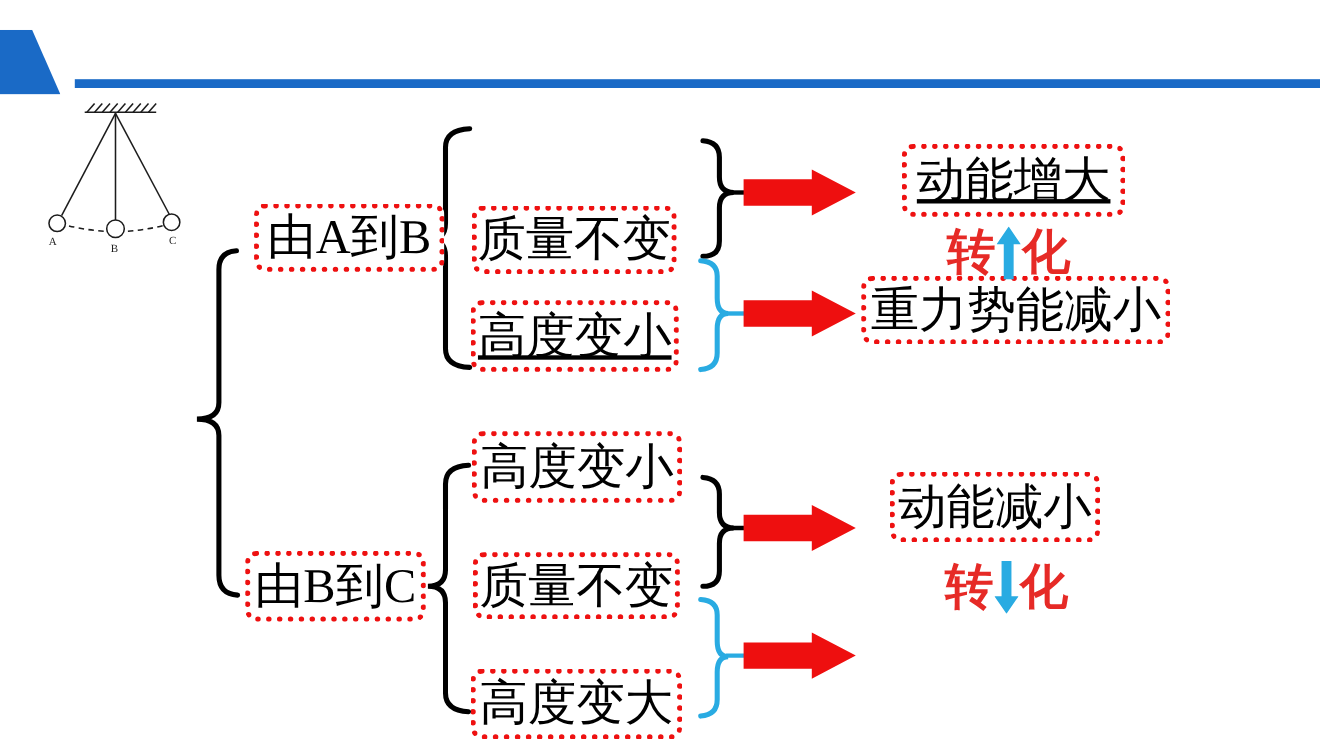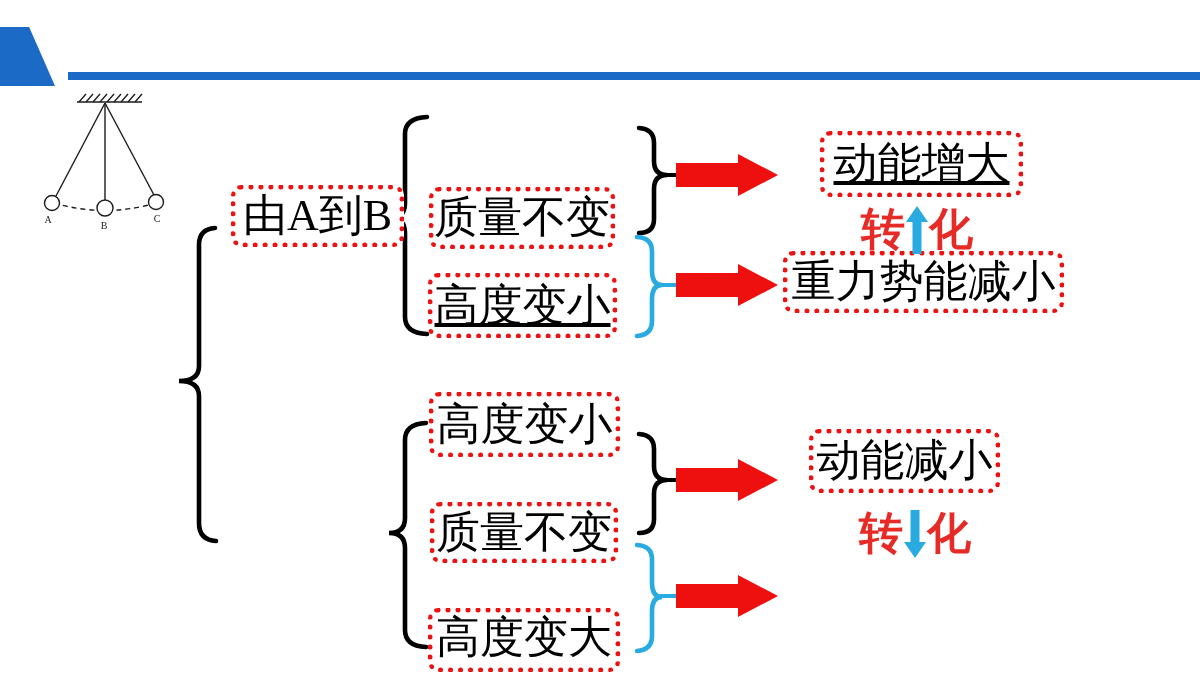--- a/index.html
+++ b/index.html
@@ -95,23 +95,24 @@
     </g>
   </svg>
 
 
   <div class="rbox" style="left:231px; top:185px; width:173px; height:62px;">由A到B</div>
   <div class="rbox" style="left:429px; top:187px; width:186px; height:62px;">质量不变</div>
   <div class="rbox" style="left:428px; top:273px; width:189px; height:65px;text-decoration:underline;">高度变小</div>
   <div class="rbox" style="left:820px; top:131px; width:203px; height:66px;text-decoration:underline;">动能增大</div>
   <div class="rbox" style="left:783px; top:251px; width:281px; height:62px;text-align:center;">重力势能减小</div>
 
+  <div class="rbox" style="left:223px; top:501px; width:164px; height:64px;">由B到C</div>
   <div class="rbox" style="left:429px; top:392px; width:191px; height:65px;">高度变小</div>
   <div class="rbox" style="left:430px; top:502px; width:188px; height:61px;">质量不变</div>
-  <div class="rbox" style="left:428px; top:608px; width:192px; height:64px;font-family:Liberation Mono, monospace;">高度变大</div>
+  <div class="rbox" style="left:428px; top:608px; width:192px; height:64px;">高度变大</div>
   <div class="rbox" style="left:809px; top:429px; width:191px; height:64px;">动能减小</div>
 
   <div class="transform" style="left:861px; top:206px;">
     <span>转</span>
     <svg width="22" height="48" viewBox="0 0 22 48">
       <polygon fill="#29abe2" points="11,0 22,16 15.5,16 15.5,48 6.5,48 6.5,16 0,16"></polygon>
     </svg>
     <span>化</span>
   </div>
 

